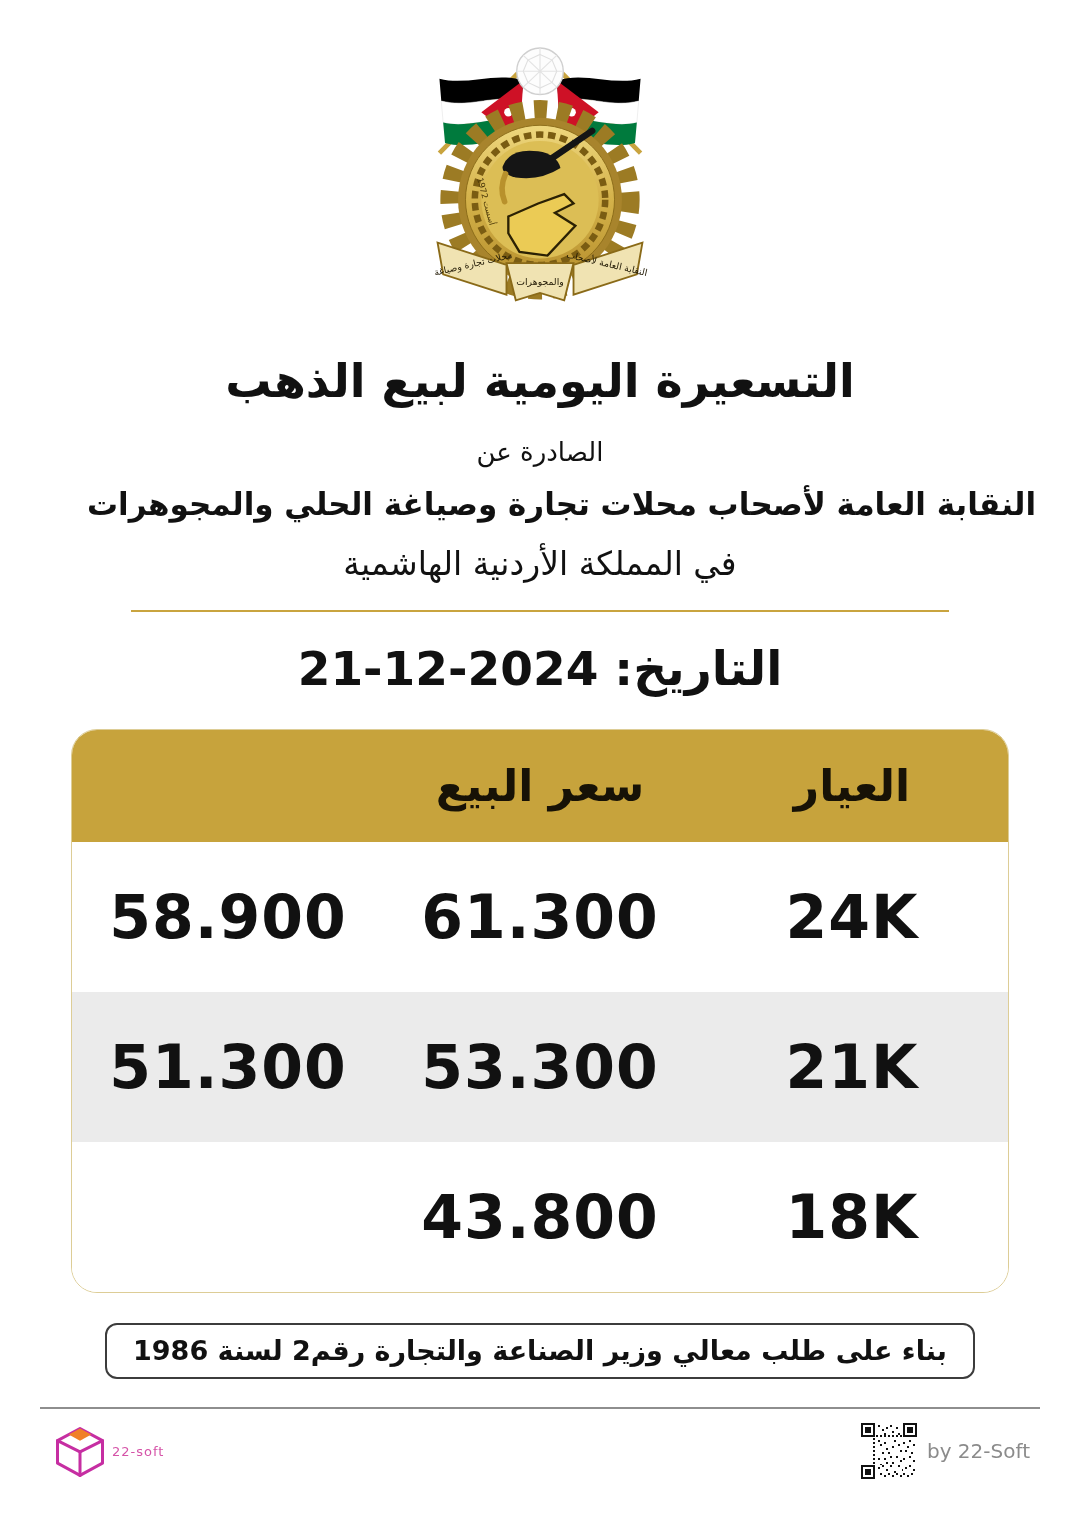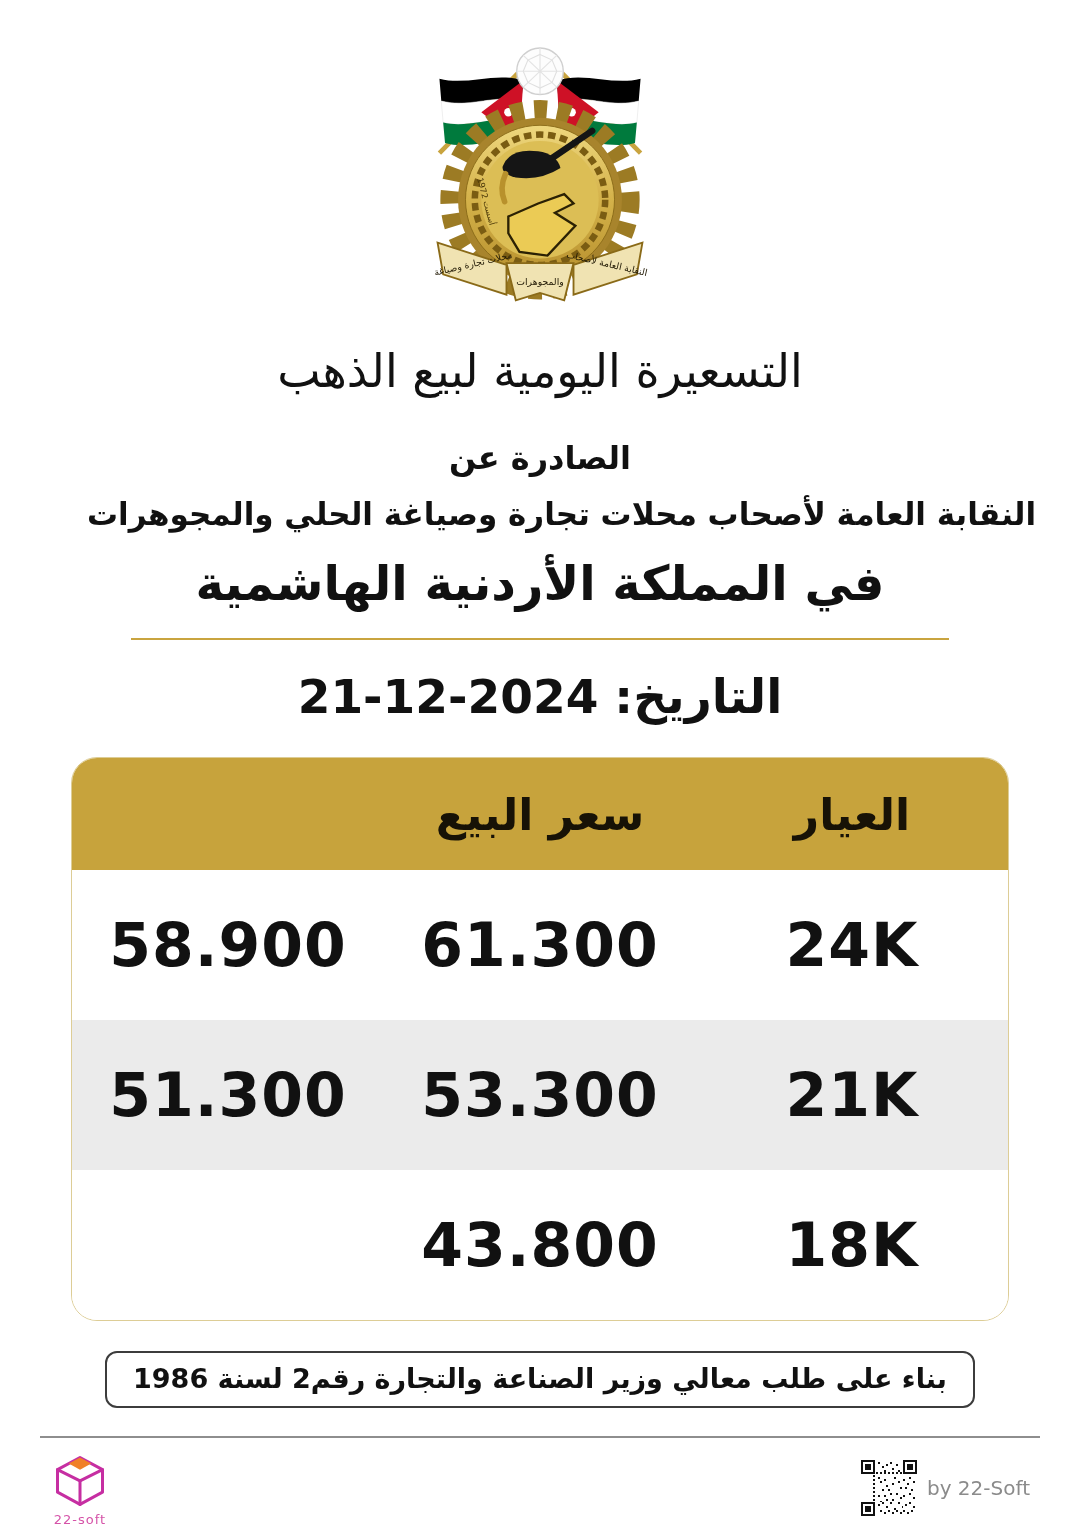--- a/index.html
+++ b/index.html
@@ -4,24 +4,24 @@
 <style>
   html,body{margin:0;padding:0;background:#ffffff;}
   .page{
     width:1080px;height:1527px;margin:0 auto;background:#ffffff;
     direction:rtl;text-align:center;color:#111;
     font-family:"DejaVu Sans","Liberation Sans",sans-serif;
     position:relative;overflow:hidden;
   }
   .logo-wrap{padding-top:34px;}
   .logo-wrap svg{display:block;margin:0 auto;}
-  .title{font-size:46px;font-weight:400;line-height:1.2;margin:12px 0 0;}
-  .issued{font-size:32px;font-weight:700;margin-top:40px;line-height:1.2;}
+  .title{font-size:46px;font-weight:700;line-height:1.2;margin:22px 0 0;}
+  .issued{font-size:26px;font-weight:400;margin-top:28px;line-height:1.2;}
   .org{font-size:31px;font-weight:700;margin-top:16px;line-height:1.3;padding-left:43px;}
-  .country{font-size:48px;font-weight:700;margin-top:18px;line-height:1.3;}
+  .country{font-size:33px;font-weight:400;margin-top:18px;line-height:1.3;}
   .gold-divider{width:818px;height:2px;background:#C9A43F;margin:24px auto 0;border:none;}
   .date-line{display:flex;justify-content:center;gap:16px;direction:rtl;
     font-size:47px;font-weight:700;margin-top:26px;line-height:1.3;}
   .gold-table{
     width:936px;margin:30px auto 0;border-radius:26px;overflow:hidden;
     border:1px solid #ddcd96;background:#fff;
   }
   .t-head{
     display:grid;grid-template-columns:1fr 1fr 1fr;height:112px;align-items:center;
     background:#C7A33C;font-size:44px;font-weight:700;color:#171206;
@@ -35,21 +35,21 @@
   .note-wrap{margin-top:30px;}
   .note{
     display:inline-block;border:2px solid #3c3c3c;border-radius:12px;
     padding:8px 26px;font-size:27px;font-weight:600;line-height:1.35;
   }
   .bottom-rule{width:1000px;margin:28px auto 0;border:none;border-top:2px solid #8e8e8e;}
   .footer-row{
     display:flex;justify-content:space-between;align-items:center;
     padding:12px 50px 0;direction:ltr;
   }
-  .brand-block{display:flex;flex-direction:column;align-items:center;gap:2px;}
+  .brand-block{display:flex;flex-direction:row;align-items:center;gap:2px;}
   .brand-name{font-size:13px;color:#D553A8;letter-spacing:1px;}
   .credit-block{display:flex;align-items:center;gap:10px;}
   .credit-text{font-size:20px;color:#8b8b8b;}
 </style>
 </head>
 <body>
 
 <div class="page">
 
   <div class="logo-wrap">

